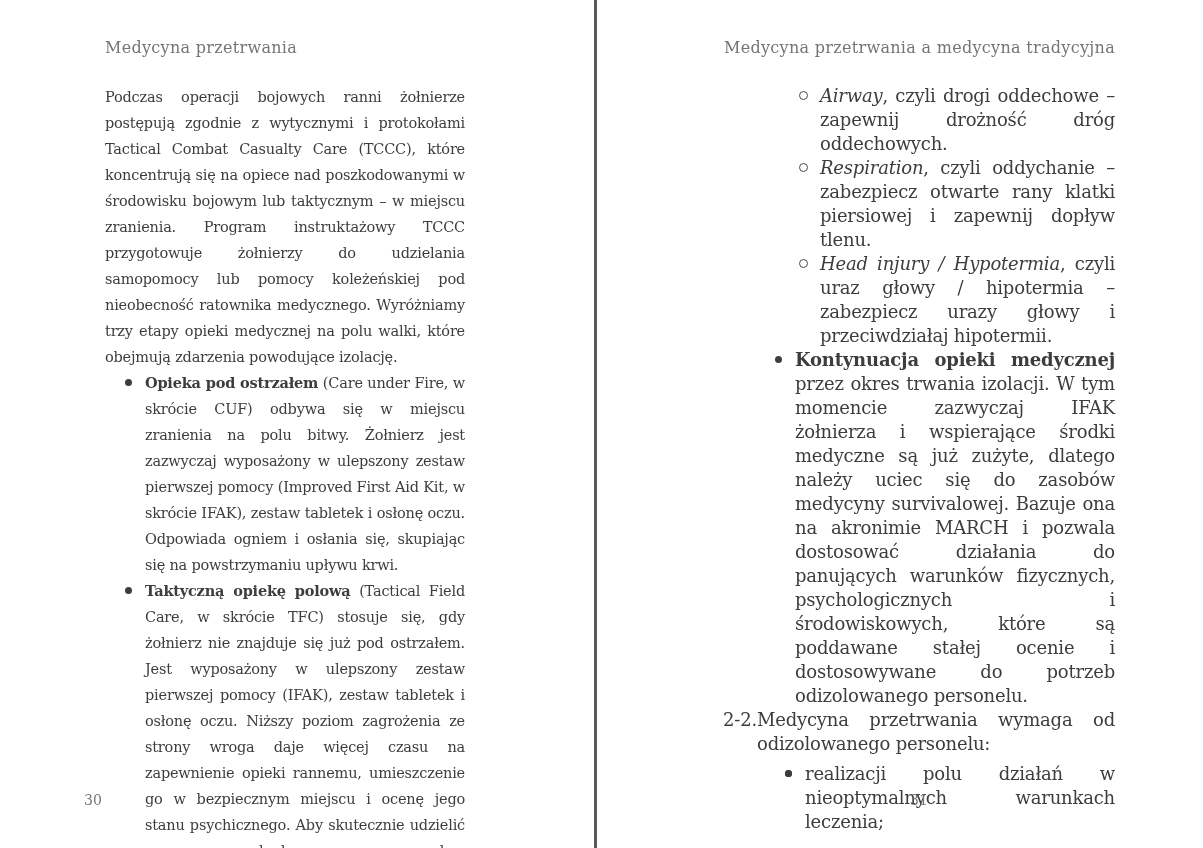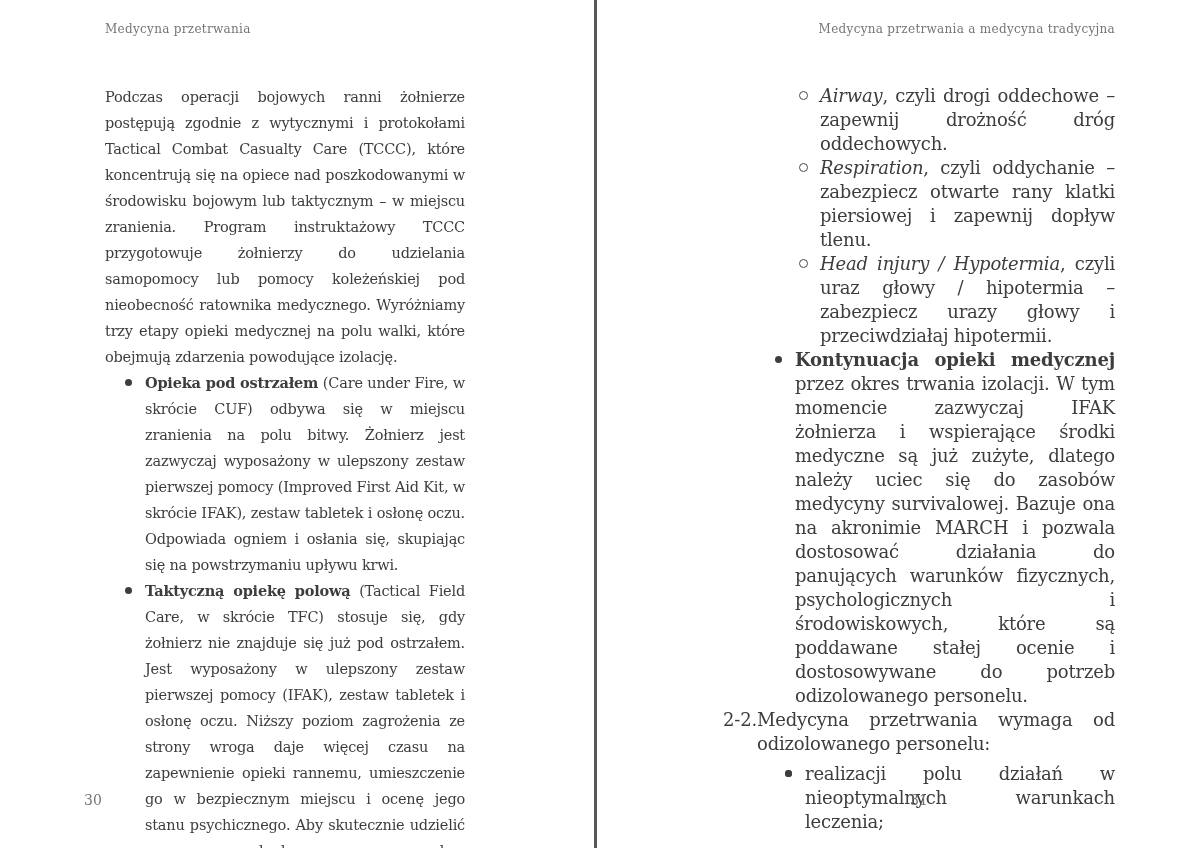--- a/index.html
+++ b/index.html
@@ -13,21 +13,21 @@
     width:1203px;height:848px;position:relative;overflow:hidden;
     background:var(--background);
     font-family:"DejaVu Serif","Liberation Serif",serif;
     color:var(--body-text);
   }
   .spine{position:absolute;left:594px;top:0;width:3px;height:848px;background:var(--spine);}
   .page{position:absolute;top:0;height:848px;}
   #left-page{left:0;width:594px;}
   #right-page{left:597px;width:580px;}
 
-  .running-head{position:absolute;top:22px;font-size:12px;color:var(--muted-header);letter-spacing:.3px;}
+  .running-head{position:absolute;top:38px;font-size:16px;color:var(--muted-header);letter-spacing:.3px;}
   #left-page .running-head{left:105px;}
   #right-page .running-head{left:126px;width:392px;text-align:right;}
 
   .content{position:absolute;letter-spacing:-0.2px;}
   #left-page .content{left:105px;top:84px;width:360px;font-size:14.5px;line-height:26px;}
   #right-page .content{left:126px;top:84px;width:392px;font-size:18px;line-height:24px;}
 
   .para,.item,.ntext{text-align:justify;margin:0;}
   .item{position:relative;}
 

